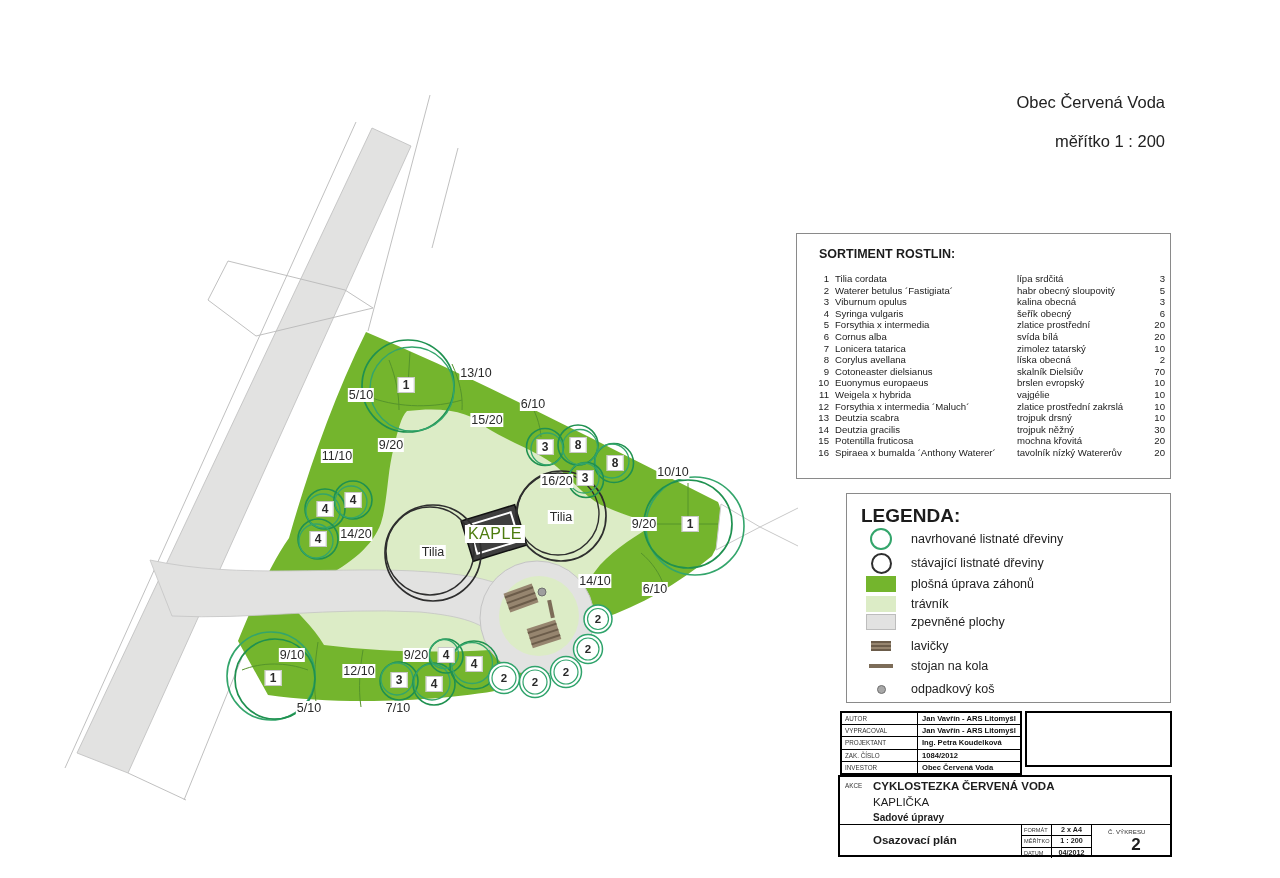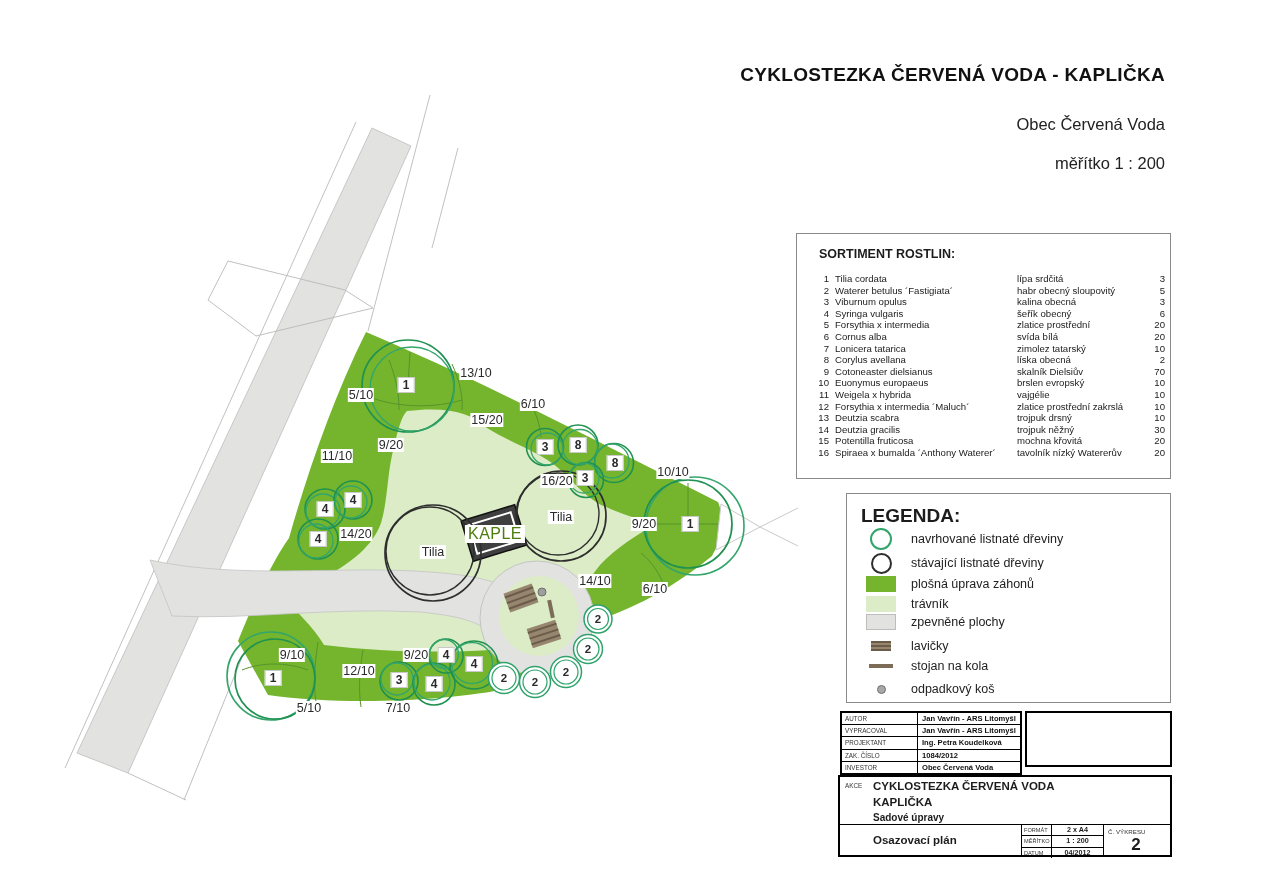--- a/index.html
+++ b/index.html
@@ -44,25 +44,25 @@
   .i-row{display:grid;grid-template-columns:76px 1fr;height:11.2px;border-bottom:1px solid #000;}
   .i-row:last-child{border-bottom:none;}
   .i-label{font-size:6.3px;line-height:11.2px;padding-left:3px;color:#333;border-right:1px solid #000;}
   .i-value{font-size:7.6px;font-weight:bold;line-height:11.2px;padding-left:4px;color:#111;}
   .info-ext{position:absolute;left:1025px;top:711px;width:147px;height:56px;border:2px solid #000;box-sizing:border-box;}
 
   
   .tblock{position:absolute;left:838px;top:775px;width:334px;height:82px;border:2px solid #000;box-sizing:border-box;}
   .tb-akce{position:absolute;left:5px;top:5px;font-size:6.3px;color:#333;}
   .tb-line1{position:absolute;left:33px;top:3px;font-size:11.5px;font-weight:bold;}
-  .tb-line2{position:absolute;left:33px;top:19px;font-size:11.5px;font-weight:bold;text-align:right;}
+  .tb-line2{position:absolute;left:33px;top:19px;font-size:11.5px;font-weight:normal;text-align:right;}
   .tb-line3{position:absolute;left:33px;top:35px;font-size:10px;font-weight:bold;}
   .tb-bottom{position:absolute;left:0;top:47px;width:100%;height:31px;border-top:1.5px solid #000;}
   .tb-drawing{position:absolute;left:33px;top:9px;font-size:11.5px;font-weight:bold;}
-  .tb-fields{position:absolute;left:181px;top:0;width:83px;height:100%;border-left:1px solid #000;border-right:1px solid #000;box-sizing:border-box;}
+  .tb-fields{position:absolute;left:181px;top:0;width:71px;height:100%;border-left:1px solid #000;border-right:1px solid #000;box-sizing:border-box;}
   .tb-frow{display:grid;grid-template-columns:30px 1fr;height:10.3px;border-bottom:1px solid #000;}
   .tb-frow:last-child{border-bottom:none;}
   .tb-flabel{font-size:5.6px;line-height:10.3px;padding-left:2px;color:#333;border-right:1px solid #000;}
   .tb-fvalue{font-size:7.2px;font-weight:bold;line-height:10.3px;text-align:center;}
   .tb-cv{position:absolute;right:0;top:0;width:68px;height:100%;}
   .tb-cv-label{position:absolute;left:6px;top:3px;font-size:6.2px;color:#333;}
   .tb-cv-num{position:absolute;left:0;right:0;top:10px;text-align:center;font-size:17px;font-weight:bold;}
 
   
   .plan-lbl{position:absolute;transform:translate(-50%,-50%);white-space:nowrap;z-index:5;color:#2a2a2a;}
@@ -240,21 +240,20 @@
       <div class="plan-lbl lbl-treeref" style="left: 535px; top: 682px;">2</div>
       <div class="plan-lbl lbl-treeref" style="left: 566px; top: 672px;">2</div>
       <div class="plan-lbl lbl-treeref" style="left: 588px; top: 649px;">2</div>
       <div class="plan-lbl lbl-treeref" style="left: 598px; top: 619px;">2</div>
       <div class="plan-lbl lbl-name" style="left: 433px; top: 552px;">Tilia</div>
       <div class="plan-lbl lbl-name" style="left: 561px; top: 517px;">Tilia</div>
       <div class="plan-lbl lbl-kaple" style="left: 495px; top: 534px;">KAPLE</div>
     </div>
 
   <div class="header">
-    <div class="h-title">CYKLOSTEZKA ČERVENÁ VODA - KAPLIČKA</div>
     <div class="h-sub1">Obec Červená Voda</div>
     <div class="h-sub2">měřítko 1 : 200</div>
   </div>
 
   <div class="sortiment">
     <div class="s-title">SORTIMENT ROSTLIN:</div>
     <div class="s-rows" id="sortiment-rows">
         <div class="s-row">
           <div class="s-num">1</div>
           <div class="s-lat">Tilia cordata</div>

